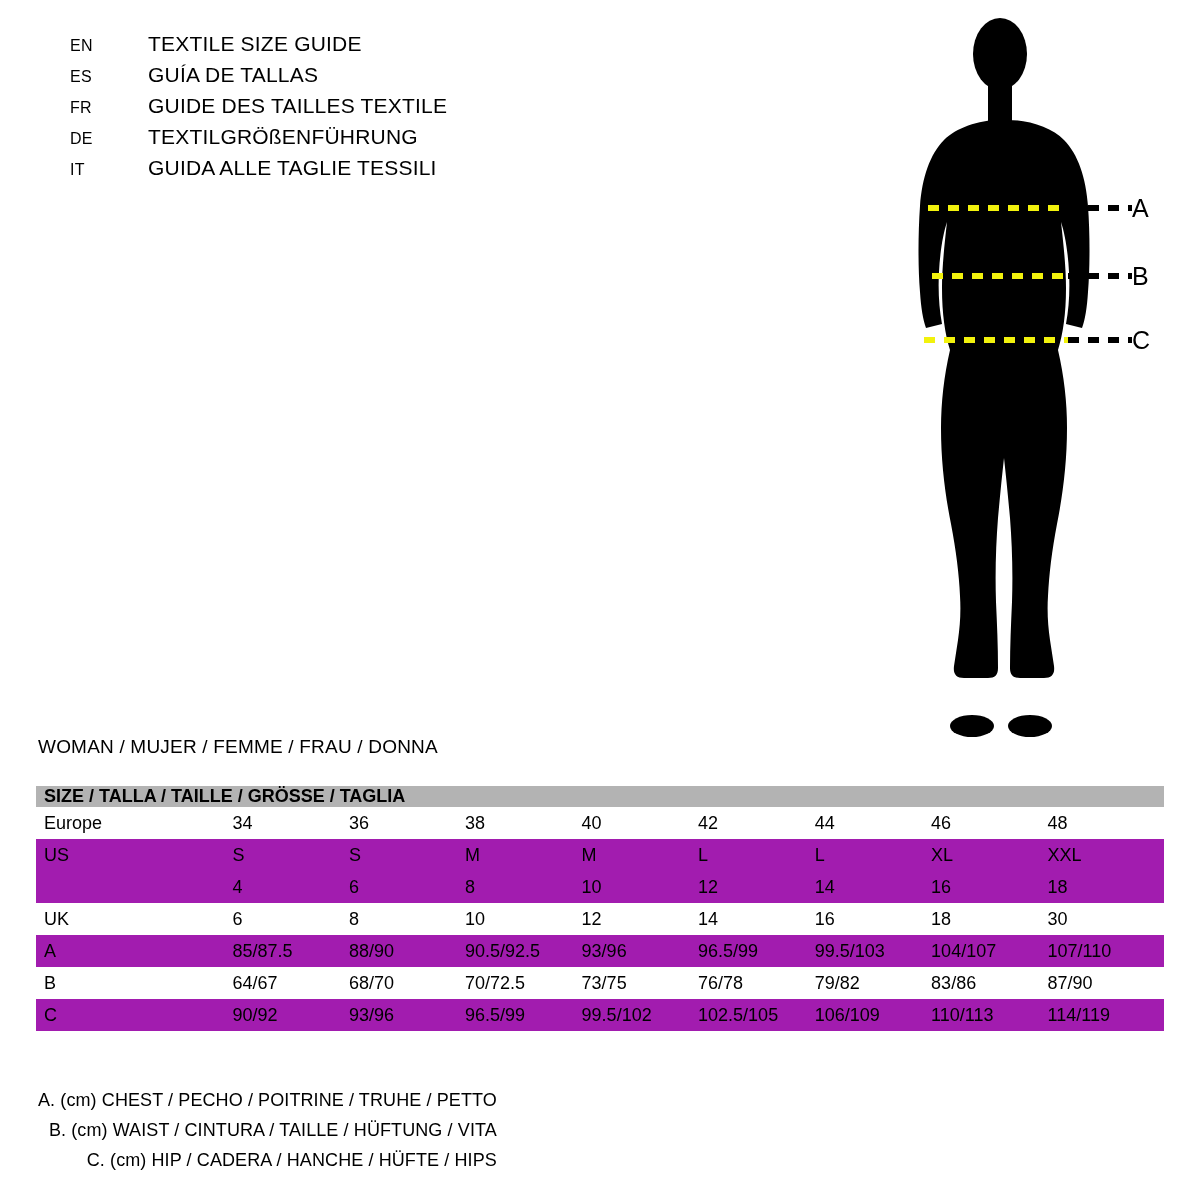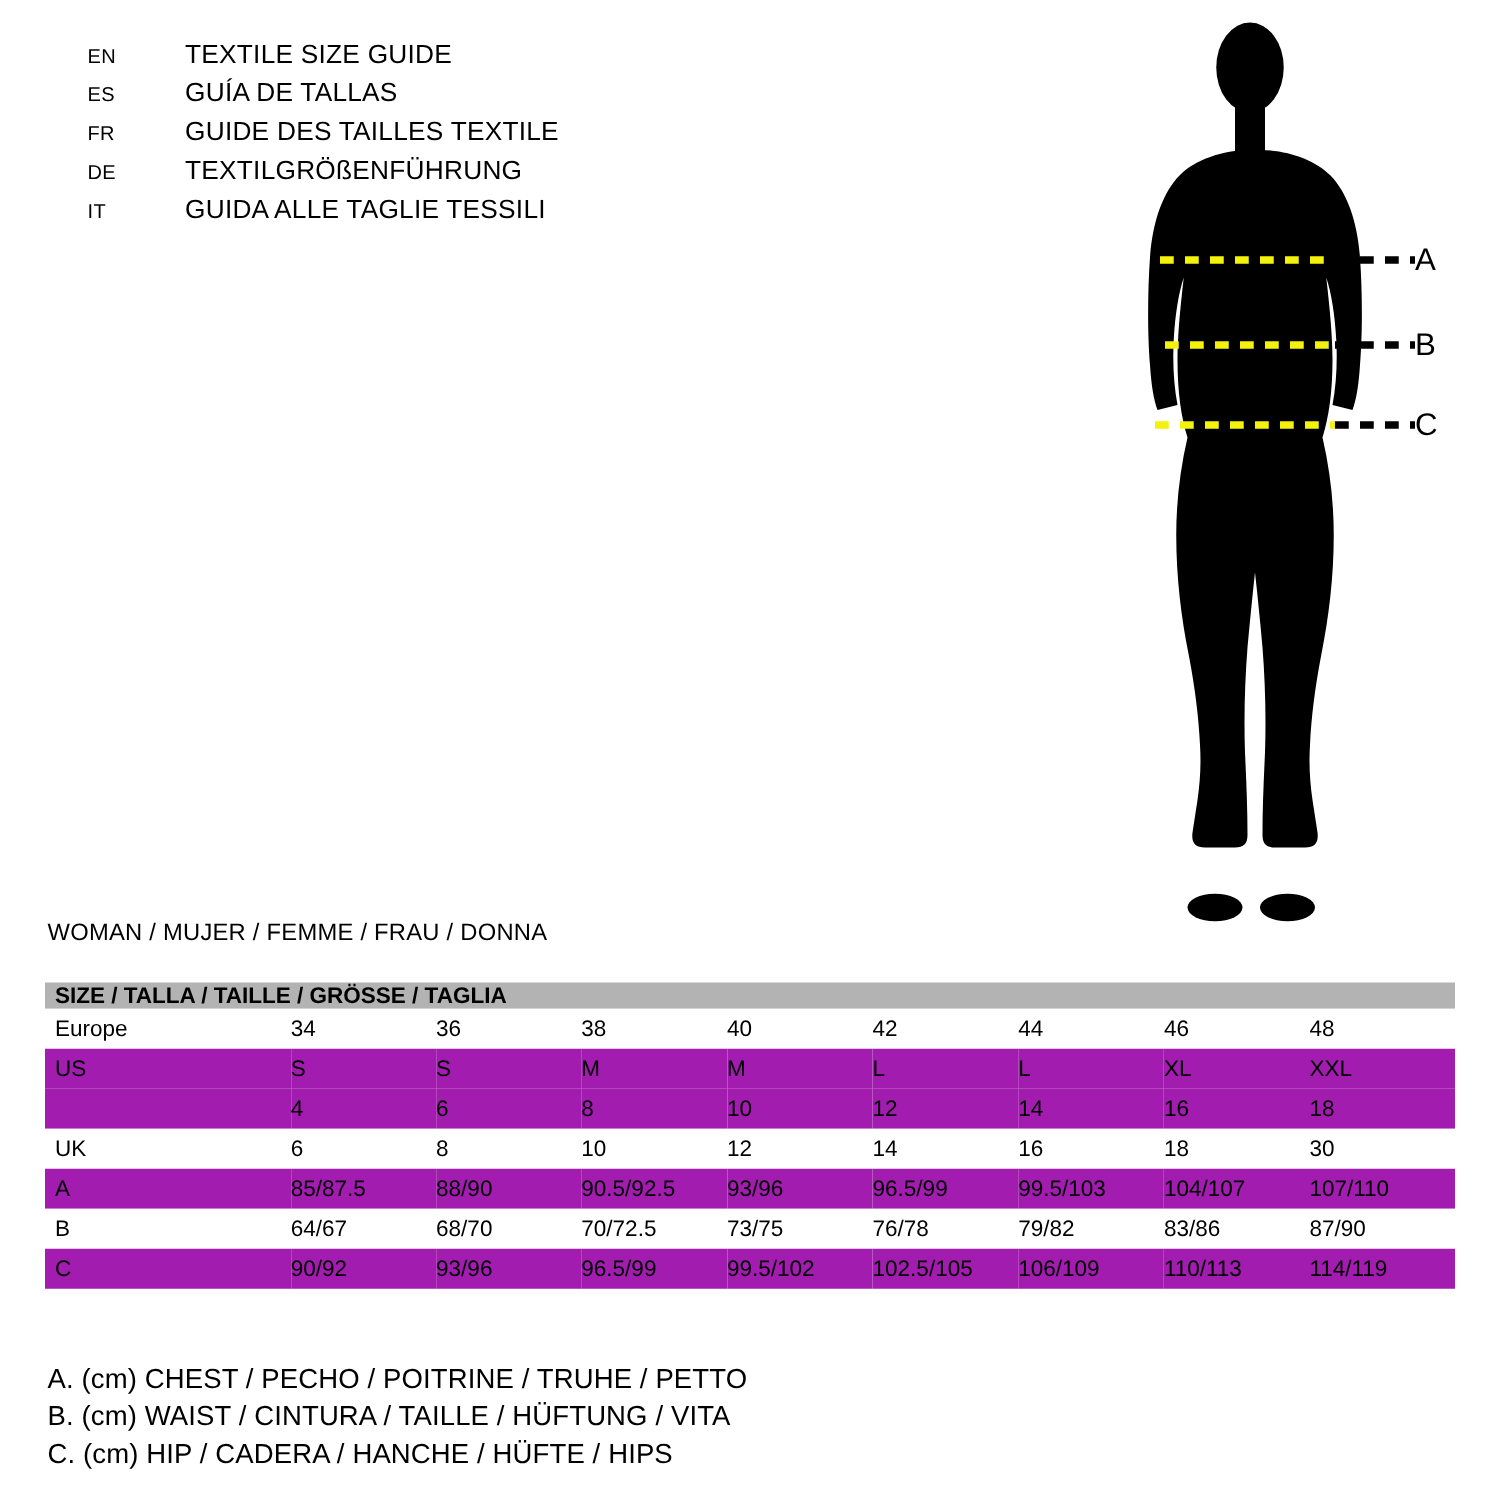--- a/index.html
+++ b/index.html
@@ -94,21 +94,22 @@
   .col-val {
     text-align: left;
     width: 117px;
   }
 
   
   .legend {
     position: absolute;
     left: 38px;
     top: 1090px;
-    font-size: 22px;
+    font-size: 18px;
+    text-align: right;
   }
   .legend-row {
     height: 30px;
     letter-spacing: 0.1px;
   }
 </style>
 </head>
 <body>
 
 <div class="lang-block">

